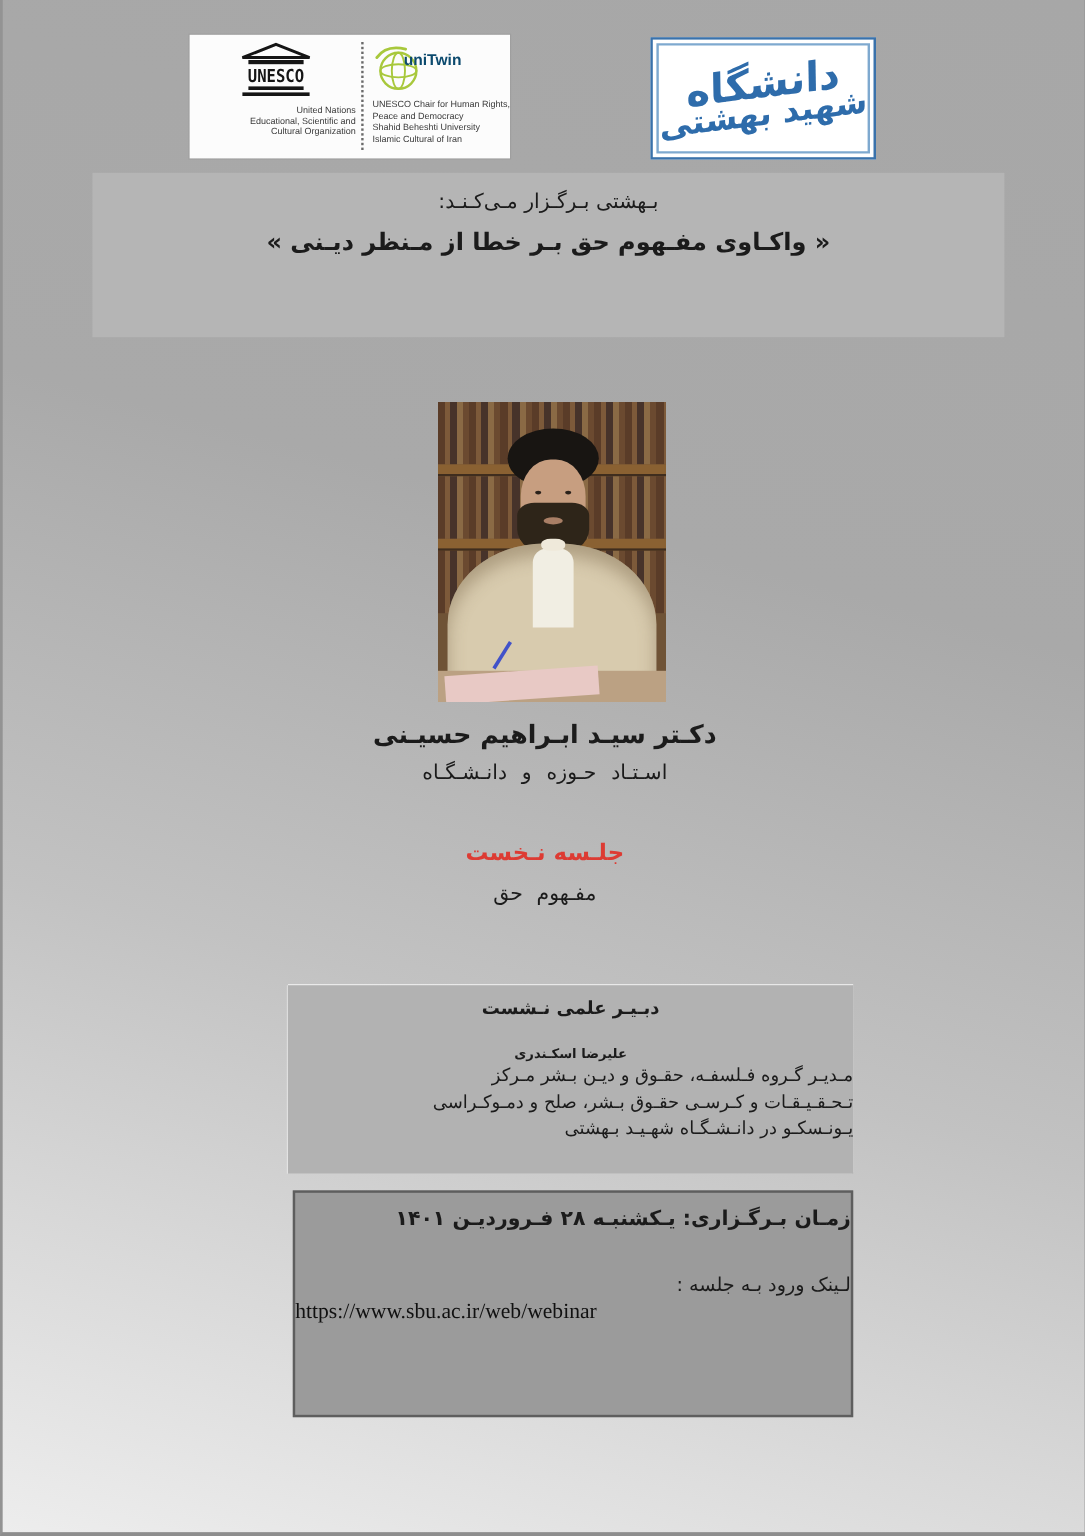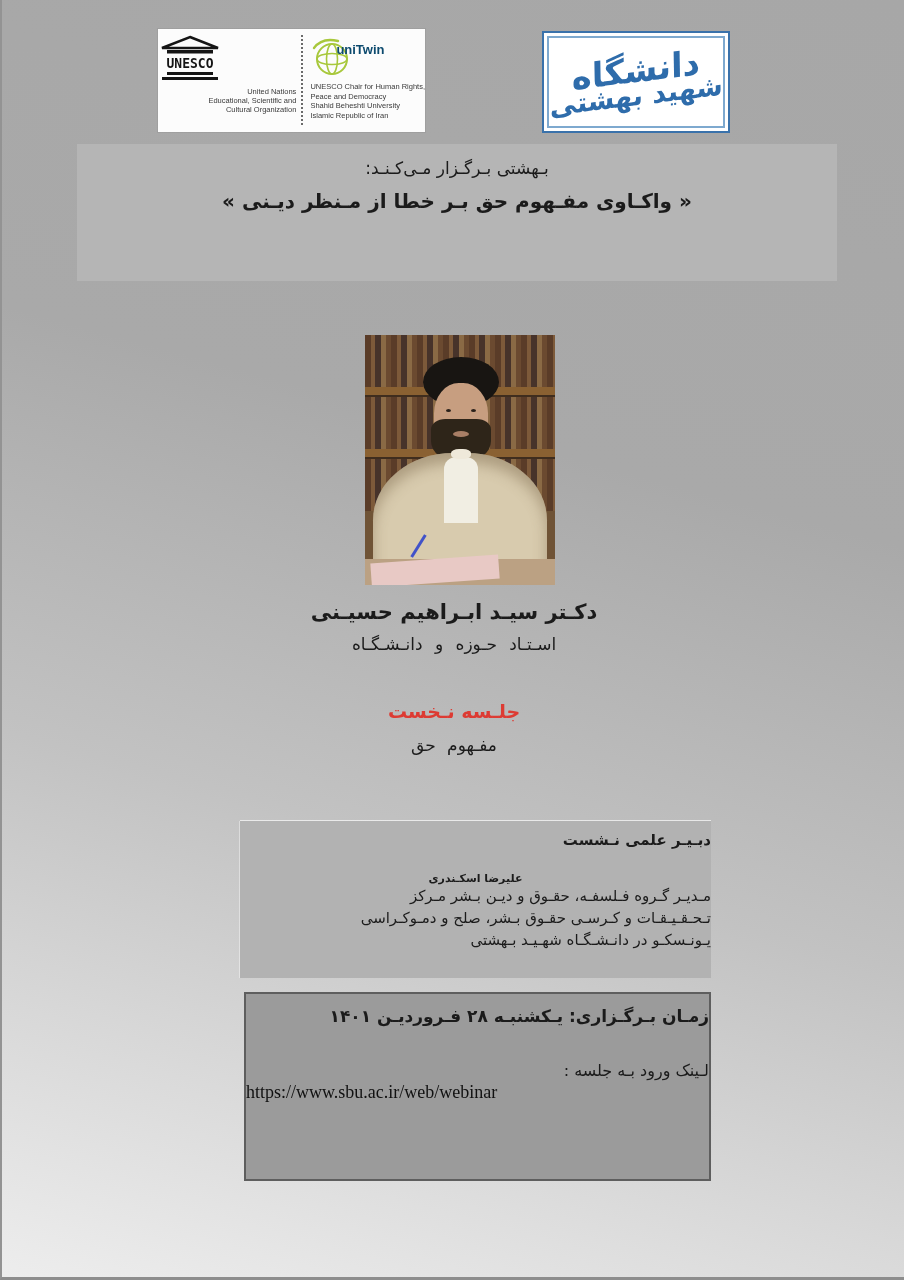--- a/index.html
+++ b/index.html
@@ -7,21 +7,21 @@
     position:relative;width:904px;height:1280px;overflow:hidden;
     box-sizing:border-box;
     background:linear-gradient(195deg,#a7a7a7 0%,#a9a9a9 36%,#c2c2c2 64%,#d8d8d8 82%,#ededed 100%);
     border-left:2px solid #939393;border-bottom:3px solid #8d8d8d;
     font-family:"DejaVu Sans",sans-serif;color:#1b1b1b;
   }
   .abs{position:absolute;}
   
   .unesco-block{left:156px;top:29px;width:267px;height:103px;background:#fcfcfc;
     display:flex;box-shadow:0 0 0 1px rgba(0,0,0,0.05);}
-  .unesco-left{width:148px;display:flex;flex-direction:column;padding-top:6px;box-sizing:border-box;}
+  .unesco-left{width:148px;display:flex;flex-direction:column;align-items:center;padding-top:6px;box-sizing:border-box;}
   .unesco-left .org-text{margin-top:2px;width:100%;text-align:right;padding-right:5px;box-sizing:border-box;
     font-family:"Liberation Sans",sans-serif;font-size:7.5px;line-height:9px;color:#3a3a3a;}
   .dotted-sep{border-left:2px dotted #6a6a6a;height:90px;margin-top:6px;}
   .unitwin-right{flex:1;padding:5px 0 0 7px;box-sizing:border-box;position:relative;}
   .unitwin-top{position:relative;height:48px;}
   .unitwin-word{position:absolute;left:26px;top:8px;font-family:"Liberation Sans",sans-serif;
     font-weight:bold;font-size:13px;color:#0c4a6e;}
   .chair-text{font-family:"Liberation Sans",sans-serif;font-size:7.5px;line-height:9.5px;color:#3a3a3a;white-space:nowrap;}
   
   .sbu-logo{left:540px;top:31px;width:188px;height:102px;background:#fff;
@@ -61,21 +61,21 @@
   .speaker-role{left:0;top:634px;width:904px;text-align:center;direction:rtl;
     font-size:17px;word-spacing:7px;}
   .session-label{left:0;top:700px;width:904px;text-align:center;direction:rtl;
     font-size:19px;font-weight:bold;color:#dd3b33;}
   .session-topic{left:0;top:735px;width:904px;text-align:center;direction:rtl;
     font-size:17px;word-spacing:6px;}
   
   .secretary-box{left:238px;top:821px;width:471px;height:157px;background:#b2b2b2;
     box-shadow:0 -1px 0 rgba(255,255,255,.65),-1px 0 0 rgba(255,255,255,.4);
     text-align:center;direction:rtl;padding-top:10px;box-sizing:border-box;}
-  .secretary-box .heading{font-size:15px;font-weight:bold;text-align:right;}
+  .secretary-box .heading{font-size:15px;font-weight:bold;}
   .secretary-box .sec-name{margin-top:23px;font-size:11px;font-weight:bold;}
   .secretary-box .desc{font-size:15px;line-height:22px;white-space:nowrap;text-align:right;}
   
   .schedule-box{left:242px;top:992px;width:467px;height:189px;background:#9b9b9b;
     border:2px solid #5e5e5e;direction:rtl;padding-top:9px;box-sizing:border-box;}
   .schedule-box .sch-line{font-size:17px;font-weight:bold;line-height:26px;white-space:nowrap;}
   .schedule-box .link-label{margin-top:32px;font-size:16px;}
   .schedule-box .link-url{direction:ltr;margin-top:2px;font-family:"Liberation Serif",serif;
     font-size:18px;color:#111;}
 </style>
@@ -111,21 +111,21 @@
             <ellipse cx="22" cy="25" rx="5.5" ry="15" fill="none" stroke="#a8c83c" stroke-width="1.6"></ellipse>
             <path d="M4 14 Q 12 3 28 7" fill="none" stroke="#a8c83c" stroke-width="2.4" stroke-linecap="round"></path>
           </svg>
         </span>
         <span class="unitwin-word">uniTwin</span>
       </div>
       <div class="chair-text">
         <div>UNESCO Chair for Human Rights,</div>
         <div>Peace and Democracy</div>
         <div>Shahid Beheshti University</div>
-        <div>Islamic Republic of Iran</div>
+        <div>Islamic Cultural of Iran</div>
       </div>
     </div>
   </div>
 
   <div class="abs sbu-logo">
     <div class="sbu-callig">
       <div class="l1">دانشگاه</div>
       <div class="l2">شهید بهشتی</div>
     </div>
   </div>

